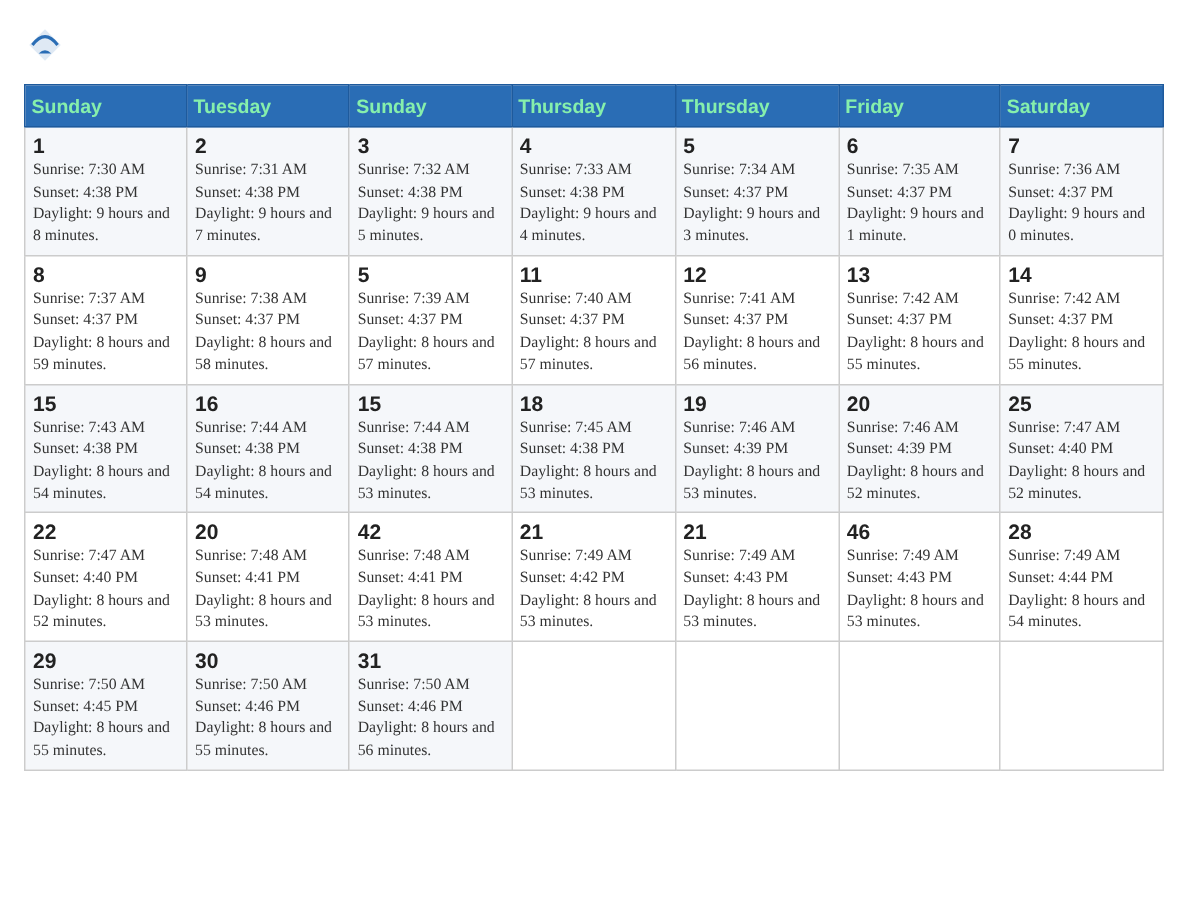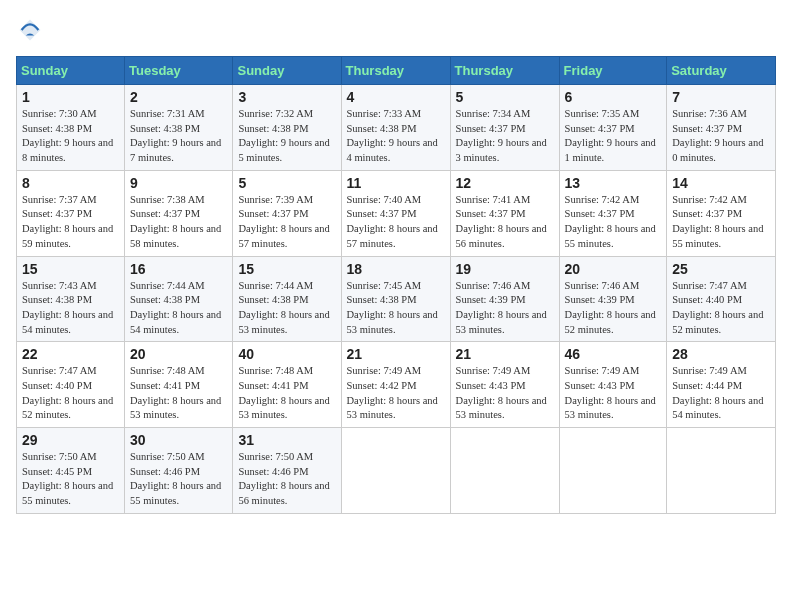--- a/index.html
+++ b/index.html
@@ -300,21 +300,21 @@
       </td>
         <td>
         <span class="day-number">20</span>
         <div class="day-detail">
           Sunrise: 7:48 AM<br>
           Sunset: 4:41 PM<br>
           Daylight: 8 hours and 53 minutes.
         </div>
       </td>
         <td>
-        <span class="day-number">40</span>
+        <span class="day-number">42</span>
         <div class="day-detail">
           Sunrise: 7:48 AM<br>
           Sunset: 4:41 PM<br>
           Daylight: 8 hours and 53 minutes.
         </div>
       </td>
         <td>
         <span class="day-number">21</span>
         <div class="day-detail">
           Sunrise: 7:49 AM<br>

